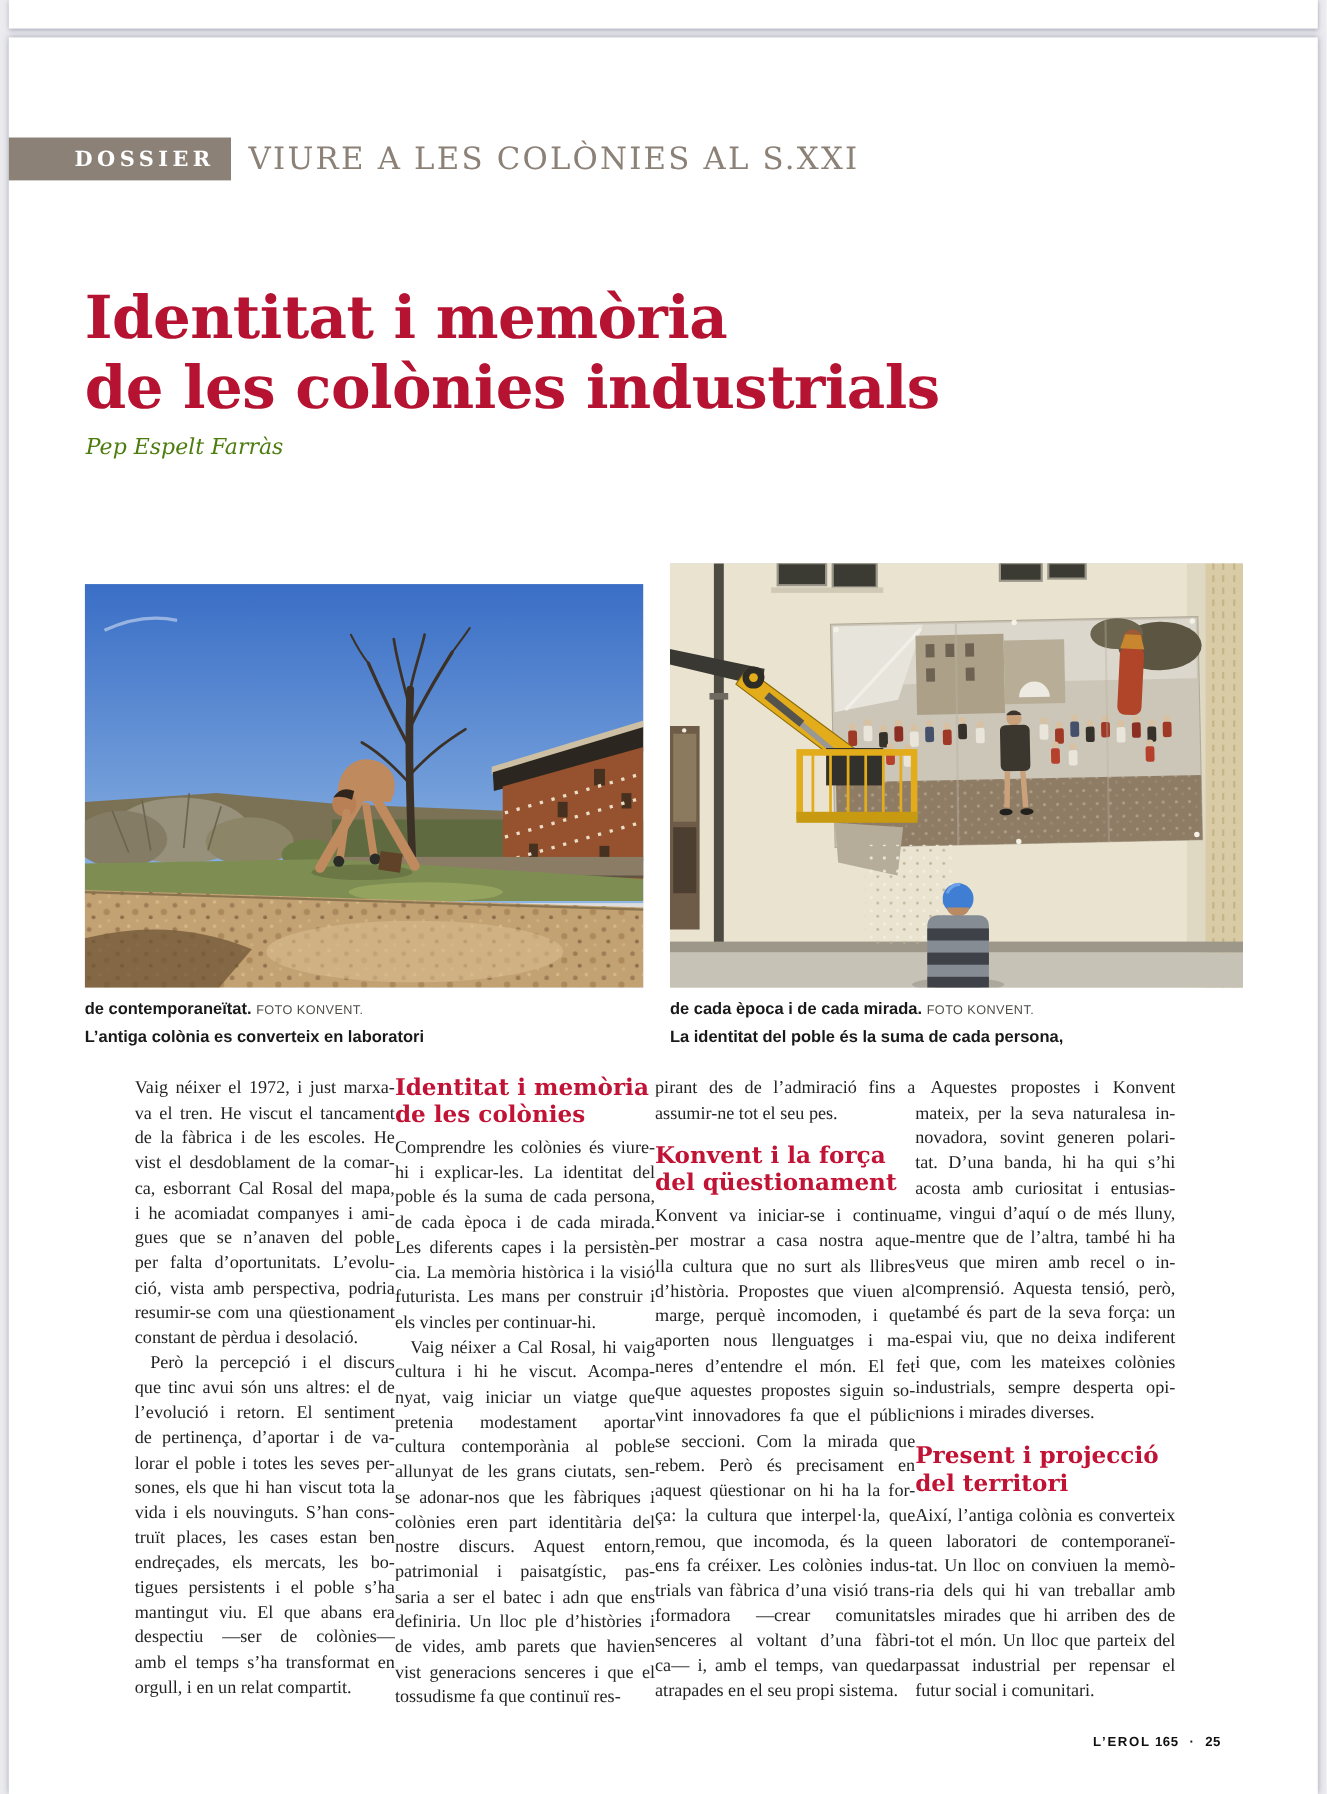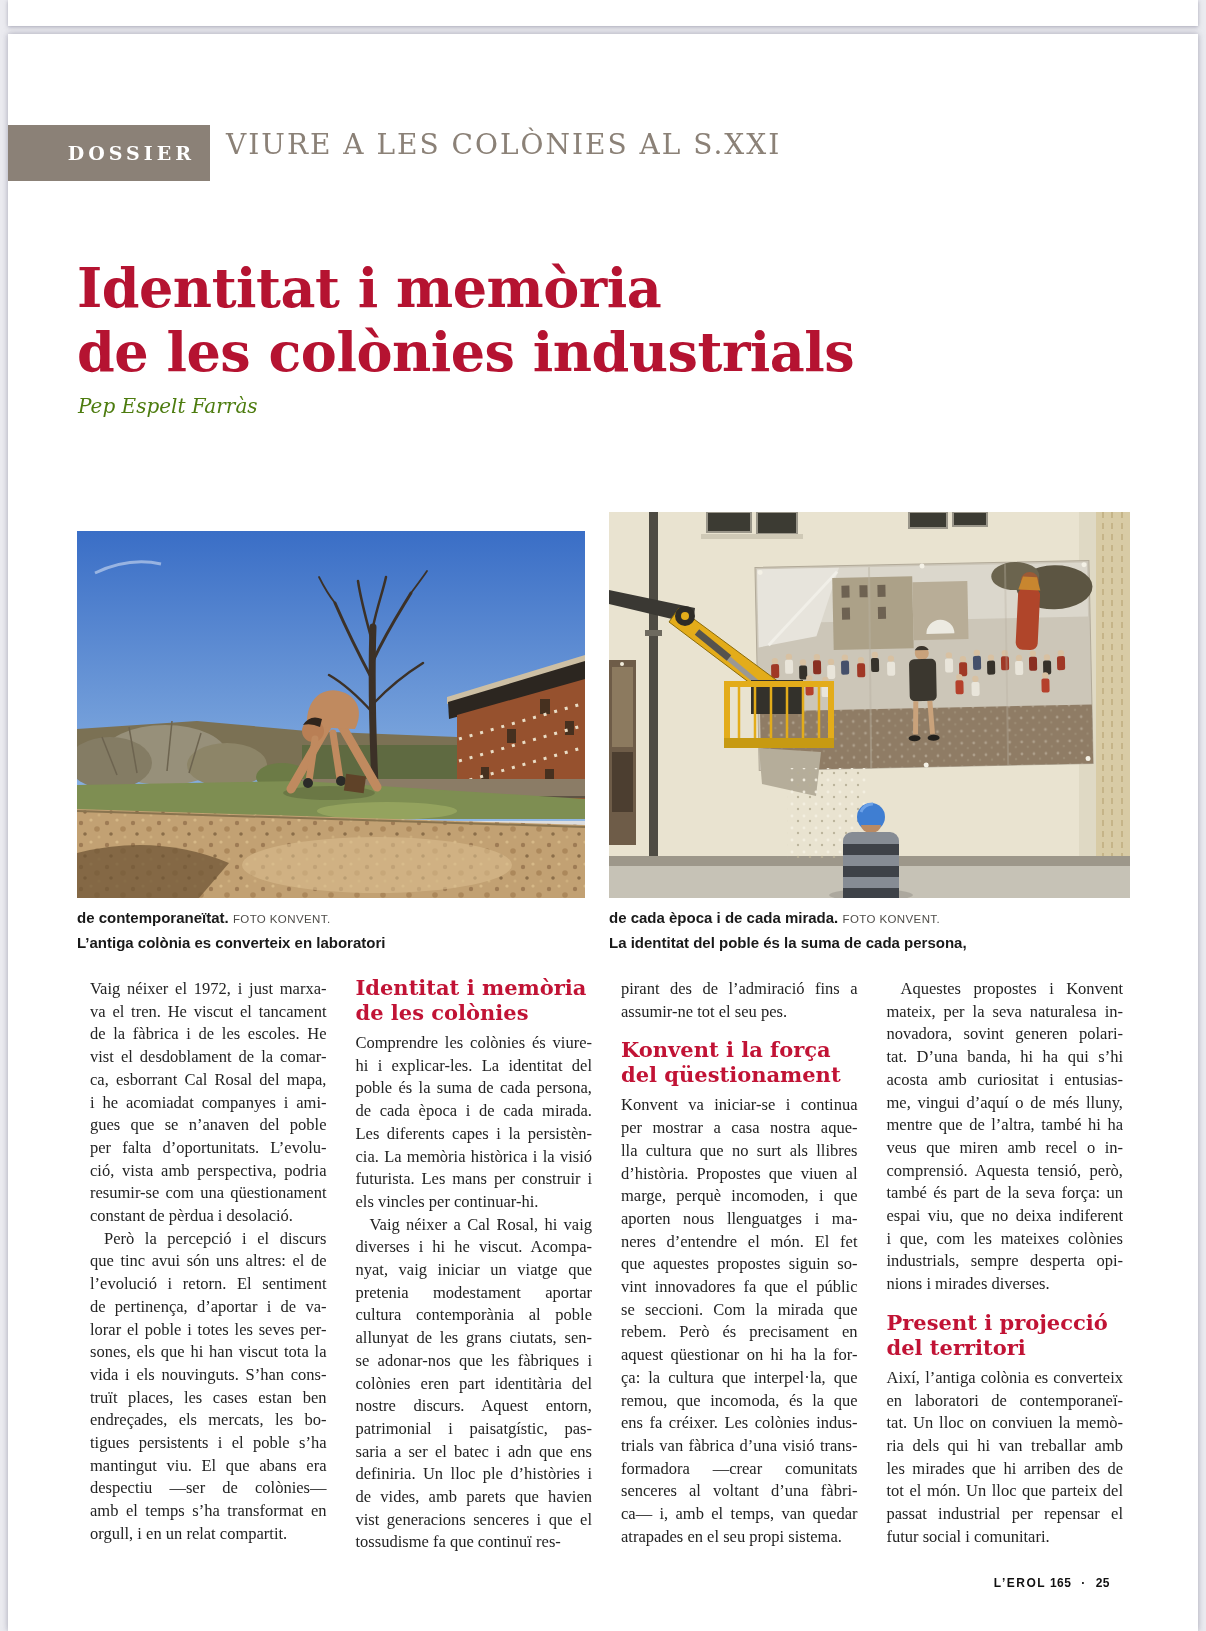--- a/index.html
+++ b/index.html
@@ -15,21 +15,21 @@
   }
   .prev-page{
     position:absolute;left:8px;right:8px;top:0;height:26px;background:#fff;
     box-shadow:0 1px 4px rgba(100,100,125,.5);
   }
   .page{
     position:absolute;left:8px;top:34px;width:1190px;height:1597px;background:#fff;
     box-shadow:0 0 6px rgba(105,105,130,.55);
   }
   .kicker-bar{
-    position:absolute;left:0;top:91px;width:202px;height:56px;background:var(--taupe);
+    position:absolute;left:0;top:91px;width:202px;height:39px;background:var(--taupe);
     display:flex;align-items:center;justify-content:flex-end;padding-right:15px;box-sizing:border-box;
   }
   .kicker-label{
     font-family:"DejaVu Serif",serif;font-weight:700;font-size:19px;color:#fff;letter-spacing:4px;
   }
   .kicker-title{
     position:absolute;left:218px;top:95px;
     font-family:"DejaVu Serif",serif;font-size:28px;line-height:32px;color:var(--taupe);letter-spacing:2px;
   }
   .article-title{
@@ -49,22 +49,22 @@
   .caption{
     position:absolute;width:500px;
     font-family:"Liberation Sans",sans-serif;font-weight:700;font-size:15px;line-height:23px;color:#191919;
   }
   #caption-left{left:69px;top:872px;}
   #caption-right{left:601px;top:872px;}
   .credit{
     font-weight:400;font-size:11.5px;color:#4f4d49;letter-spacing:.4px;
   }
   .columns{
-    position:absolute;left:82px;top:944px;width:1033px;
-    display:flex;gap:29px;
+    position:absolute;left:71px;top:944px;width:1033px;
+    display:flex;justify-content:center;
   }
   .col{
     flex:0 0 236.5px;width:236.5px;
     font-family:"Liberation Serif",serif;font-size:16.5px;line-height:22.7px;color:var(--ink);
   }
   .para{margin:0;}
   .ln{text-align:justify;text-align-last:justify;}
   .ln.last{text-align-last:left;}
   .ln.first{text-indent:14px;}
   .subhead{
@@ -379,21 +379,21 @@
           <div class="ln">hi i explicar-les. La identitat del</div>
           <div class="ln">poble és la suma de cada persona,</div>
           <div class="ln">de cada època i de cada mirada.</div>
           <div class="ln">Les diferents capes i la persistèn-</div>
           <div class="ln">cia. La memòria històrica i la visió</div>
           <div class="ln">futurista. Les mans per construir i</div>
           <div class="ln last">els vincles per continuar-hi.</div>
         </div>
         <div class="para">
           <div class="ln first">Vaig néixer a Cal Rosal, hi vaig</div>
-          <div class="ln">diverses i hi he viscut. Acompa-</div>
+          <div class="ln">cultura i hi he viscut. Acompa-</div>
           <div class="ln">nyat, vaig iniciar un viatge que</div>
           <div class="ln">pretenia modestament aportar</div>
           <div class="ln">cultura contemporània al poble</div>
           <div class="ln">allunyat de les grans ciutats, sen-</div>
           <div class="ln">se adonar-nos que les fàbriques i</div>
           <div class="ln">colònies eren part identitària del</div>
           <div class="ln">nostre discurs. Aquest entorn,</div>
           <div class="ln">patrimonial i paisatgístic, pas-</div>
           <div class="ln">saria a ser el batec i adn que ens</div>
           <div class="ln">definiria. Un lloc ple d’històries i</div>

